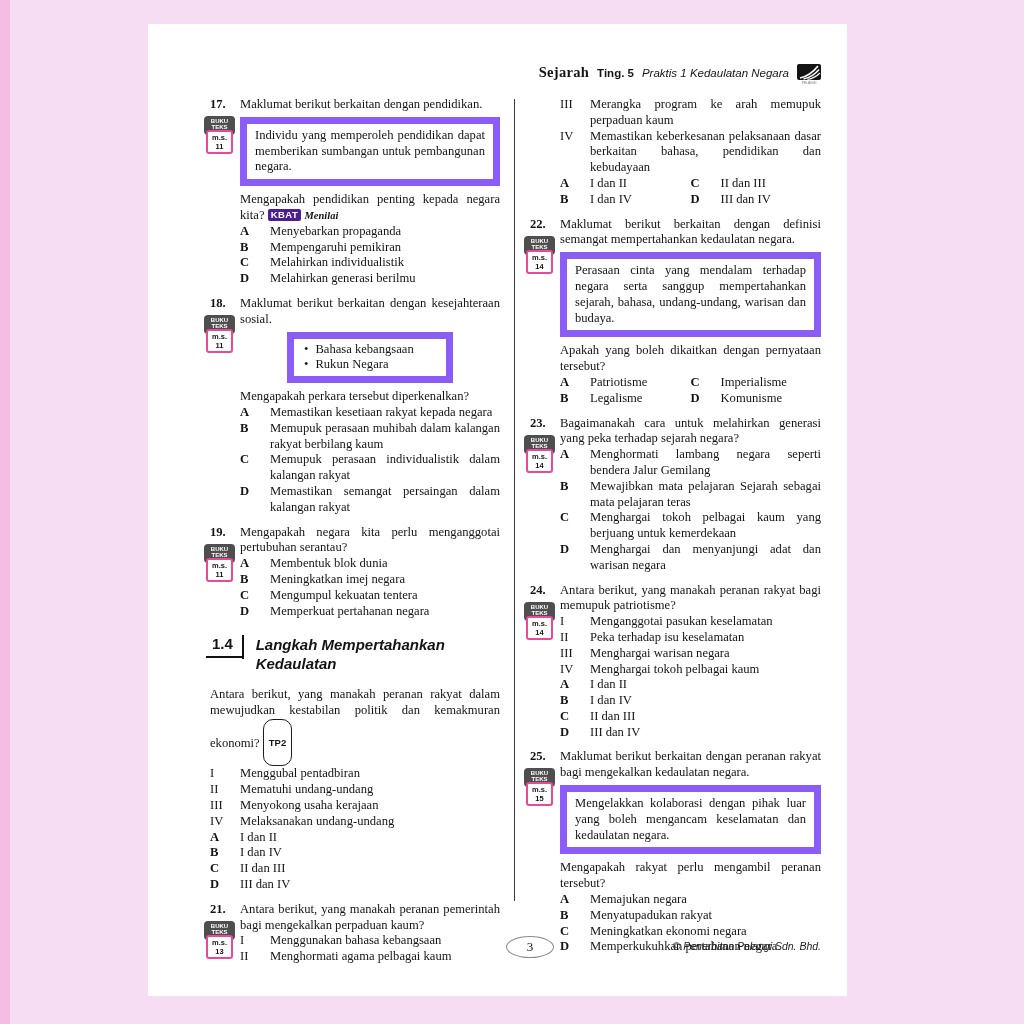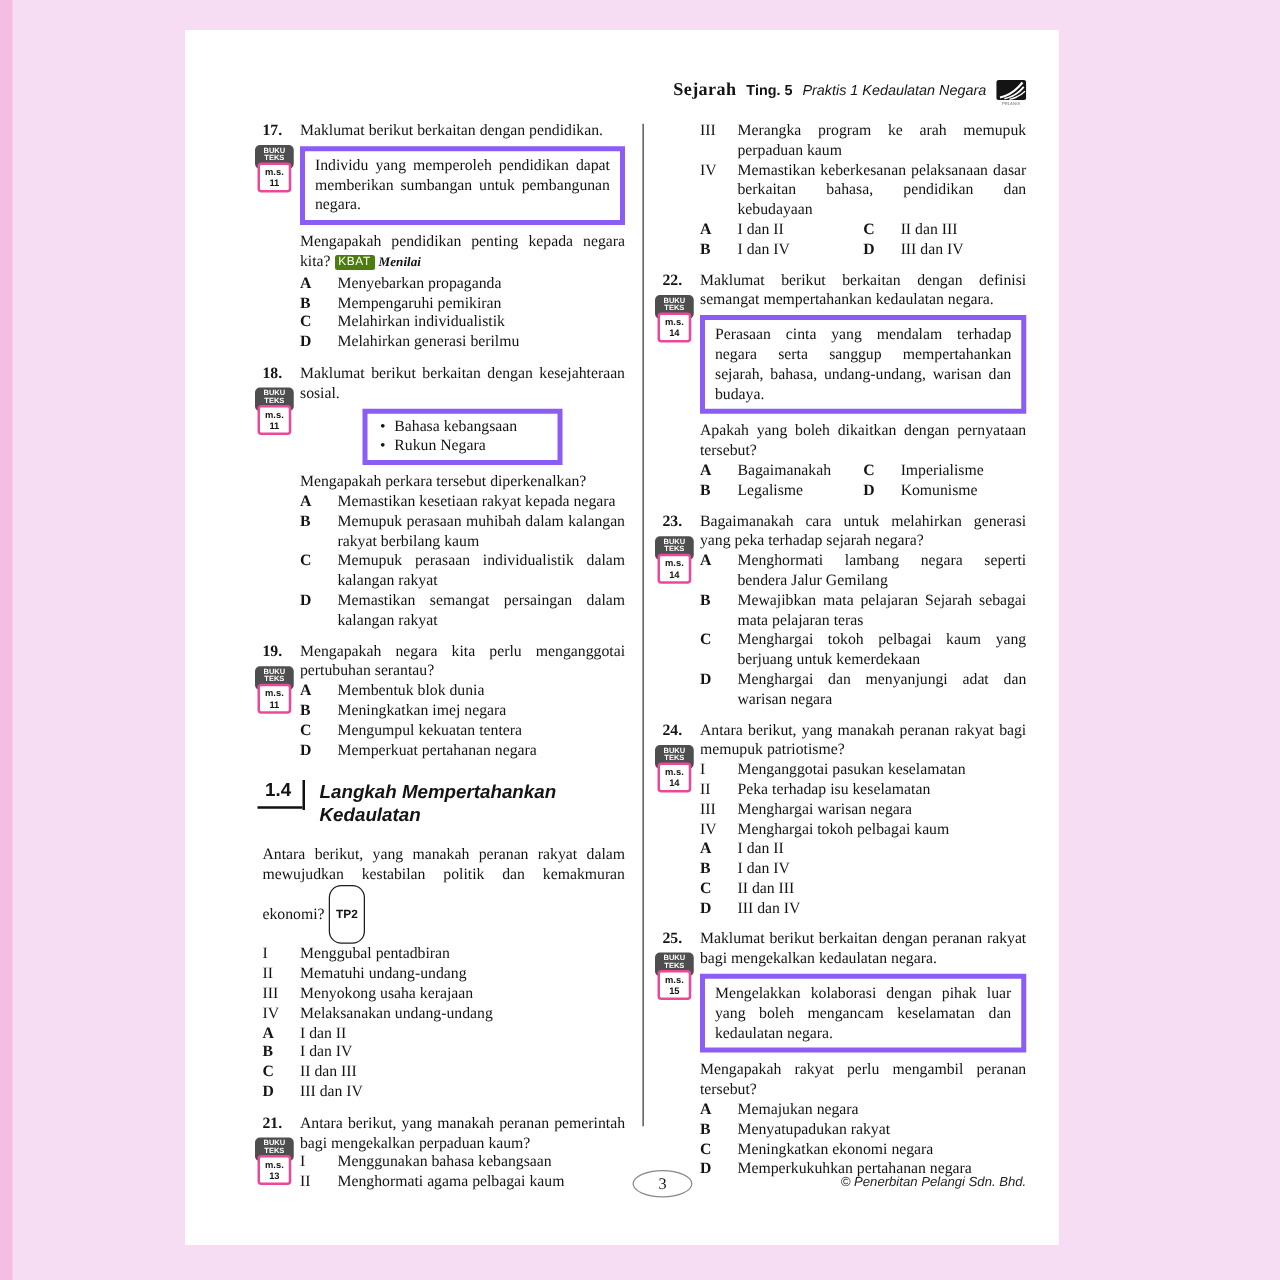--- a/index.html
+++ b/index.html
@@ -26,35 +26,35 @@
   .q-side{width:30px;flex:none;position:relative;}
   .q-num{font-weight:bold;}
   .bt{position:absolute;left:-6px;top:19px;width:31px;text-align:center;
       font-family:"Liberation Sans",sans-serif;}
   .bt-top{background:#4e4e4e;color:#fff;font-size:6px;font-weight:bold;line-height:6px;
           border-radius:4px;padding:2px 0 5px;white-space:pre-line;}
   .bt-ref{background:#fff;border:2px solid #ec4899;border-radius:3px;font-size:7.5px;
           font-weight:bold;line-height:9px;margin:-5px 2px 0;position:relative;padding:1px 0;}
   .q-body{flex:1;min-width:0;}
   .stem{text-align:justify;}
-  .stim-box{border:4px solid #8b5cf6;padding:4px 8px;margin:4px 0 6px;text-align:justify;font-family:Liberation Serif, serif;}
+  .stim-box{border:7px solid #8b5cf6;padding:4px 8px;margin:4px 0 6px;text-align:justify;font-family:Liberation Serif, serif;}
   .stim-box.narrow{width:132px;margin:4px auto 6px;text-align:left;padding:3px 10px;}
   .bullet-line{display:flex;gap:7px;}
   .bullet{flex:none;}
   .opt{display:flex;}
   .opt-label{width:30px;flex:none;font-weight:bold;}
   .opt-label.roman{font-weight:normal;}
   .opt-text{flex:1;text-align:justify;min-width:0;}
   .opts.grid2{display:grid;grid-template-columns:1fr 1fr;grid-auto-flow:column;
               grid-template-rows:repeat(2,auto);}
   .opts.grid2 .opt-text{text-align:left;}
 
   
-  .b-kbat{display:inline-block;background:#4d7c0f;color:#fff;font-family:"Liberation Sans",sans-serif;
-          font-weight:normal;font-size:9.5px;line-height:12px;padding:0 3px;border-radius:2px;
+  .b-kbat{display:inline-block;background:#4c1d95;color:#fff;font-family:"Liberation Sans",sans-serif;
+          font-weight:bold;font-size:9.5px;line-height:12px;padding:0 3px;border-radius:2px;
           letter-spacing:.5px;vertical-align:1px;}
   .b-script{font-style:italic;font-weight:bold;font-size:10.5px;}
   .b-tp{display:inline-block;border:1.5px solid #1e1e1e;border-radius:10px;
         font-family:"Liberation Sans",sans-serif;font-weight:bold;font-size:9.5px;
         line-height:11.5px;padding:17px 5px;vertical-align:1px;}
 
   
   .section-head{display:flex;align-items:flex-start;margin:16px 0 14px -4px;
                 font-family:"Liberation Sans",sans-serif;}
   .sec-num{font-weight:bold;font-size:15px;border-bottom:2.5px solid #111;padding:0 9px 4px 6px;flex:none;}
@@ -310,21 +310,21 @@
               <div class="bt-ref">m.s. 14</div>
             </div>
           </div>
           <div class="q-body">
             <div class="stem">Maklumat berikut berkaitan dengan definisi semangat mempertahankan kedaulatan negara.</div>
             <div class="stim-box">Perasaan cinta yang mendalam terhadap negara serta sanggup mempertahankan sejarah, bahasa, undang-undang, warisan dan budaya.</div>
             <div class="stem">Apakah yang boleh dikaitkan dengan pernyataan tersebut?</div>
             <div class="opts grid2">
               <div class="opt">
                 <span class="opt-label">A</span>
-                <span class="opt-text">Bagaimanakah</span>
+                <span class="opt-text">Patriotisme</span>
               </div>
               <div class="opt">
                 <span class="opt-label">B</span>
                 <span class="opt-text">Legalisme</span>
               </div>
               <div class="opt">
                 <span class="opt-label">C</span>
                 <span class="opt-text">Imperialisme</span>
               </div>
               <div class="opt">

